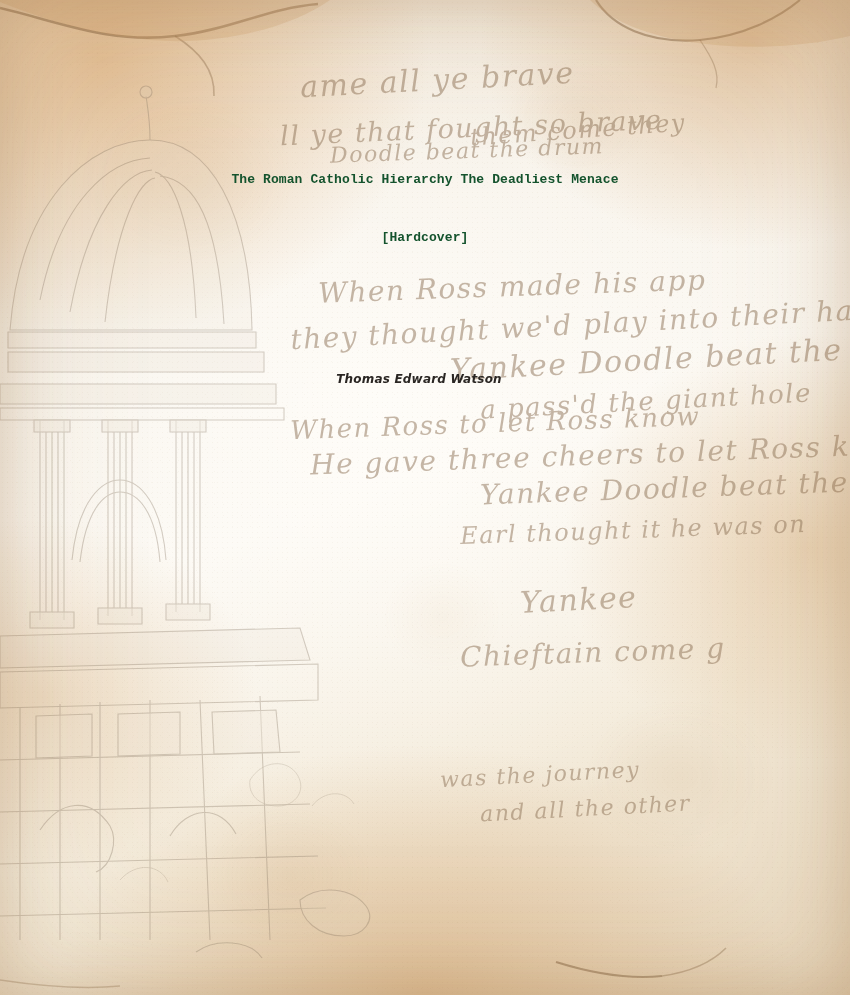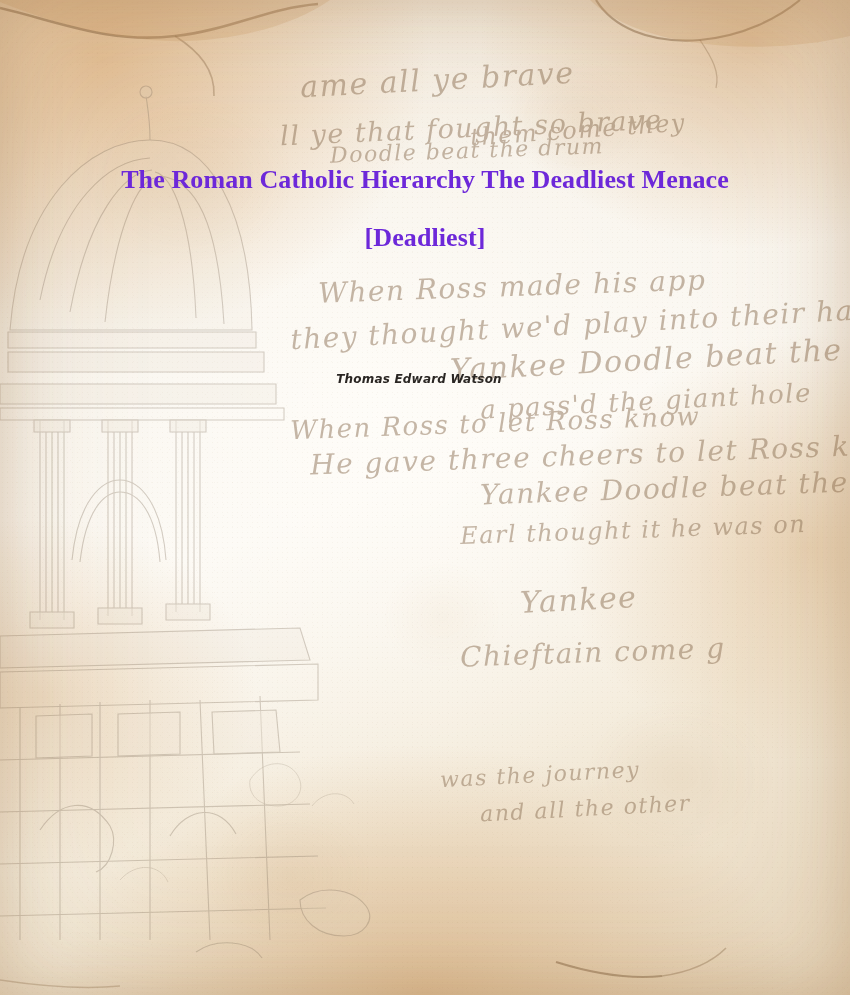--- a/index.html
+++ b/index.html
@@ -114,25 +114,25 @@
   .text-block {
     position: absolute;
     left: 0;
     right: 0;
     top: 165px;
     text-align: center;
     padding: 0 120px;
     box-sizing: border-box;
   }
   .cover-title {
-    font-family: Liberation Serif, serif;
+    font-family: Liberation Mono, monospace;
     font-weight: 700;
-    font-size: 26px;
+    font-size: 13px;
     line-height: 29px;
-    color: #6d28d9;
+    color: #14532d;
     margin: 0;
     letter-spacing: 0.1px;
   }
   .cover-author {
     position: absolute;
     left: 0;
     right: 12px;
     top: 372px;
     text-align: center;
     font-family: "DejaVu Sans", sans-serif;
@@ -260,20 +260,20 @@
       </g>
     </svg>
   </div>
 
   <div class="vignette"></div>
 
   <div class="text-block">
     <h1 class="cover-title">
       <span>The Roman Catholic Hierarchy The Deadliest Menace</span><br>
       <br>
-      <span>[Deadliest]</span>
+      <span>[Hardcover]</span>
     </h1>
   </div>
 
   <div class="cover-author">Thomas Edward Watson</div>
 
   <div class="cover-frame"></div>
 </div>
 
 </body></html>

